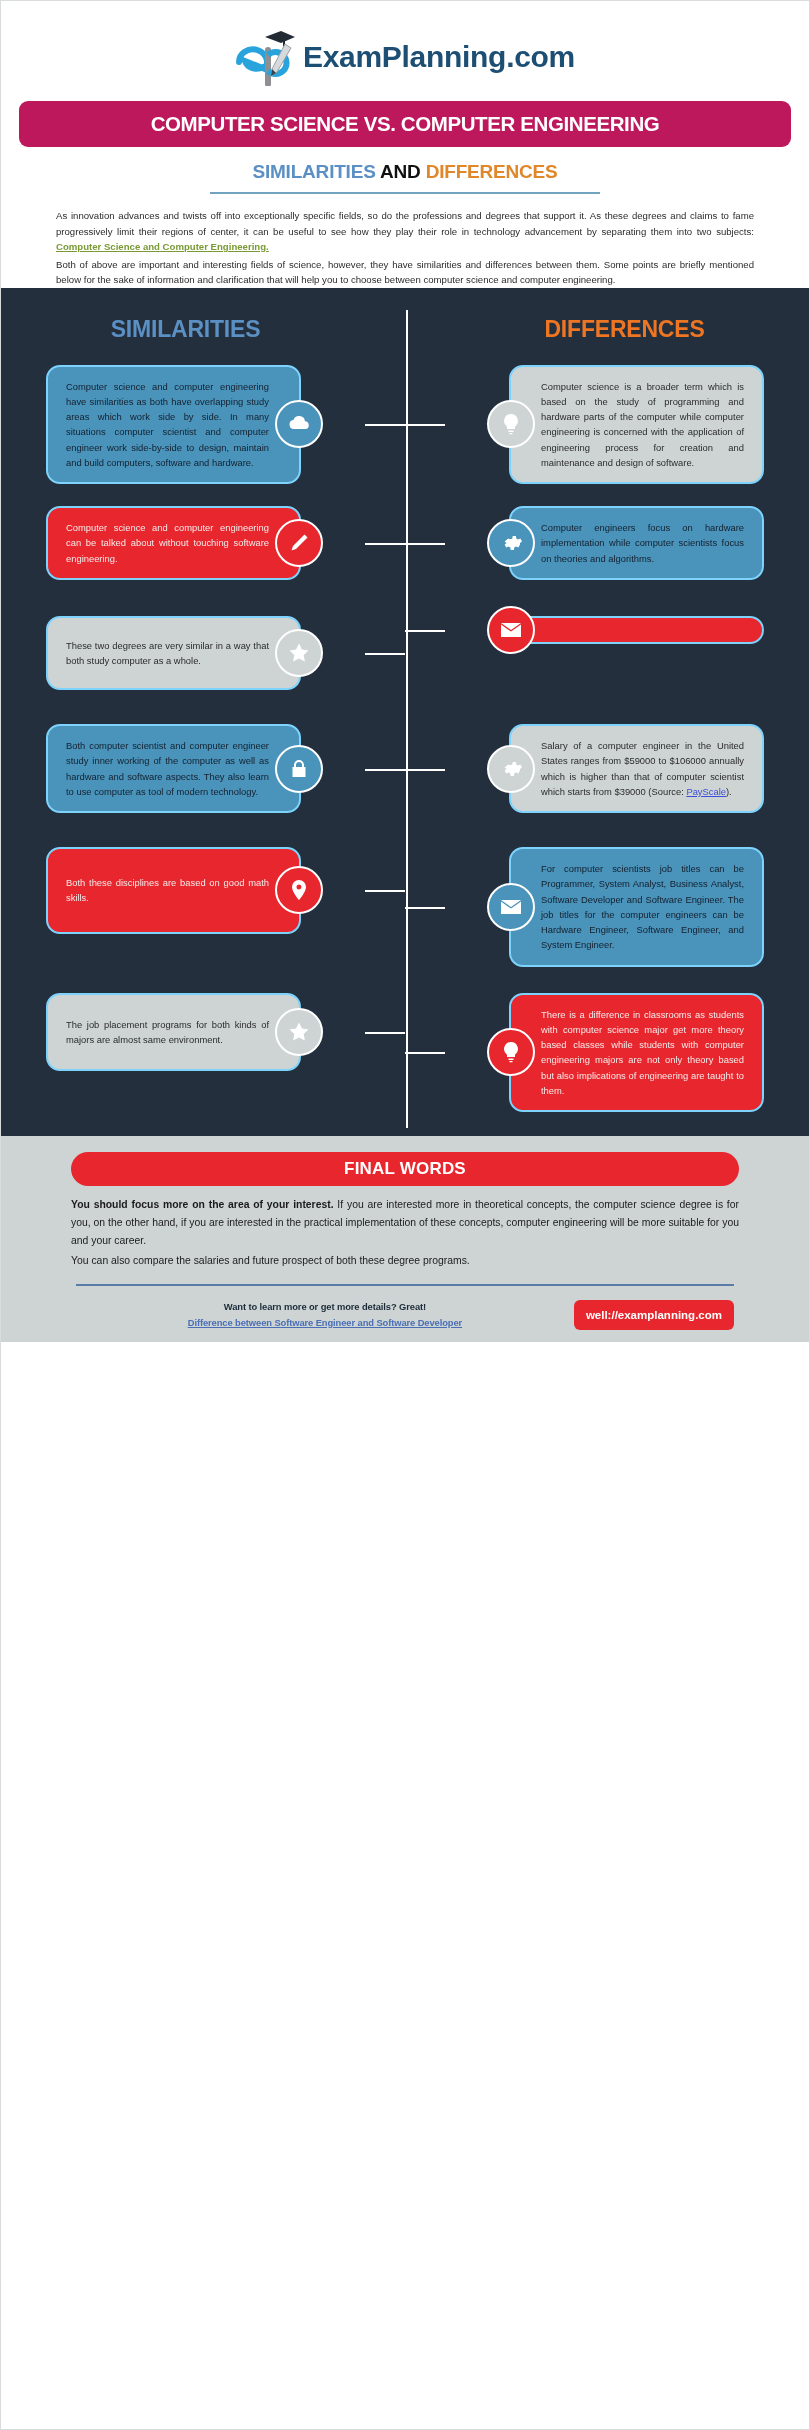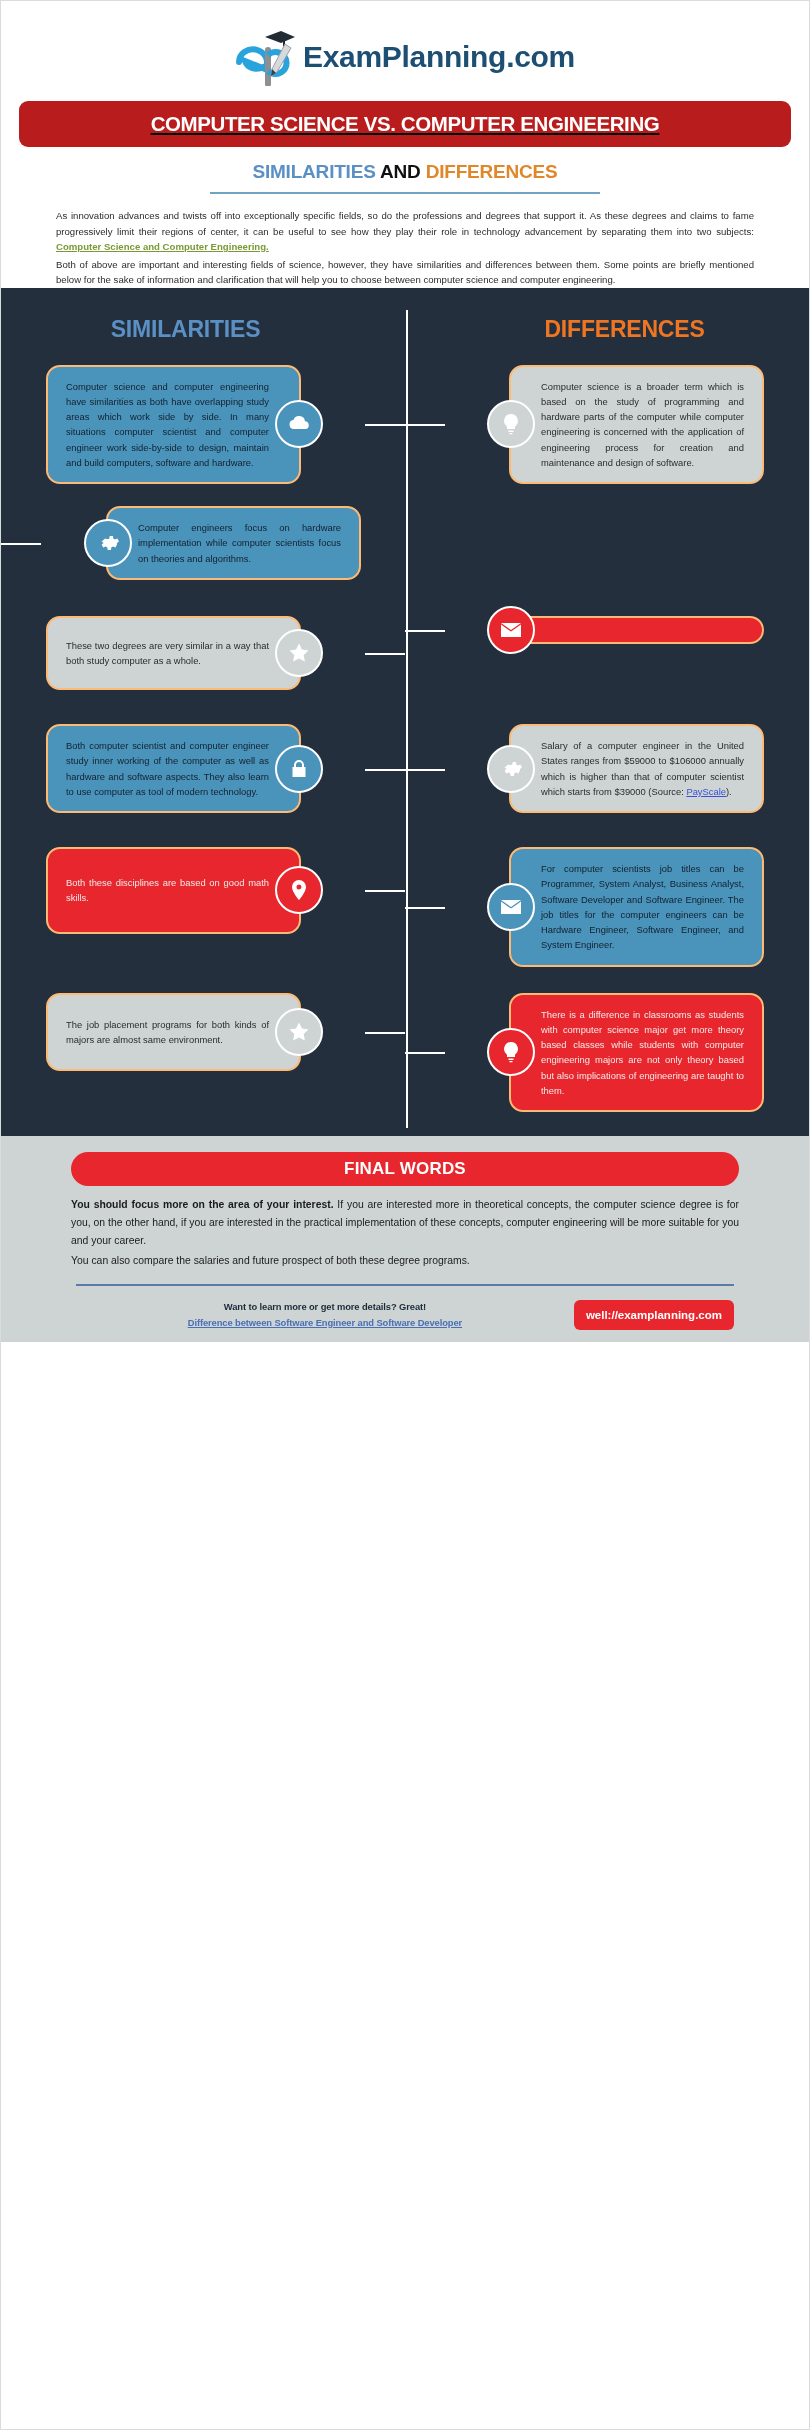--- a/index.html
+++ b/index.html
@@ -37,27 +37,26 @@
   }
   .logo-text {
     font-size: 30px;
     font-weight: bold;
     color: #1d4e73;
     letter-spacing: -0.3px;
     line-height: 1;
   }
   .title-bar {
     margin: 12px 18px 0 18px;
-    background: #b91c1c;
+    background: #be185d;
     border-radius: 9px;
     height: 46px;
     display: flex;
     align-items: center;
     justify-content: center;
-    text-decoration: underline;
   }
   .title-bar .t {
     color: #ffffff;
     font-size: 20.5px;
     font-weight: bold;
     letter-spacing: -0.4px;
     white-space: nowrap;
   }
   .title-bar .t .vs { color:#ffffff; }
   .subtitle {
@@ -130,21 +129,21 @@
     width: 405px;
     position: relative;
     display: flex;
   }
   .side.left { justify-content: flex-start; padding-left: 45px; }
   .side.right { justify-content: flex-end; padding-right: 45px; }
 
   .card {
     width: 255px;
     border-radius: 14px;
-    border: 2px solid #fdba74;
+    border: 2px solid #7dd3fc;
     padding: 12px 30px 12px 18px;
     font-size: 9.4px;
     line-height: 1.62;
     text-align: justify;
     position: relative;
   }
   .side.right .card { padding: 12px 18px 12px 30px; }
 
   .card.blue  { background: #4a93bb; color: #14212e; }
   .card.red   { background: #e8262d; color: #f4eaea; }
@@ -315,20 +314,31 @@
             <span class="badge grey">
               <svg viewBox="0 0 24 24">
                   <path d="M12 2a7 7 0 0 0-4 12.7V17h8v-2.3A7 7 0 0 0 12 2zM9.5 18.5h5v1.5h-5zM10.5 21h3v1.2h-3z"></path>
                 </svg>
             </span>
           </div>
         </div>
       </div>
 
       <div class="row" style="margin-top:22px;">
+        <div class="side left">
+          <div class="connector"></div>
+          <div class="card red">
+            <span>Computer science and computer engineering can be talked about without touching software engineering.</span>
+            <span class="badge red">
+              <svg viewBox="0 0 24 24">
+                  <path d="M17.5 3.5l3 3L9 18l-4.5 1.5L6 15 17.5 3.5z"></path>
+                </svg>
+            </span>
+          </div>
+        </div>
         <div class="side right">
           <div class="connector"></div>
           <div class="card blue">
             <span>Computer engineers focus on hardware implementation while computer scientists focus on theories and algorithms.</span>
             <span class="badge blue">
               <svg viewBox="0 0 24 24">
                   <path d="M12 8a4 4 0 1 0 0 8 4 4 0 0 0 0-8zm9 4l2-1.6-1.6-2.8-2.4.9a7.7 7.7 0 0 0-1.7-1l-.4-2.5h-3.2l-.4 2.5a7.7 7.7 0 0 0-1.7 1l-2.4-.9L5.6 10.4 7.6 12l-2 1.6 1.6 2.8 2.4-.9c.5.4 1.1.7 1.7 1l.4 2.5h3.2l.4-2.5c.6-.3 1.2-.6 1.7-1l2.4.9 1.6-2.8L21 12z"></path>
                 </svg>
             </span>
           </div>

